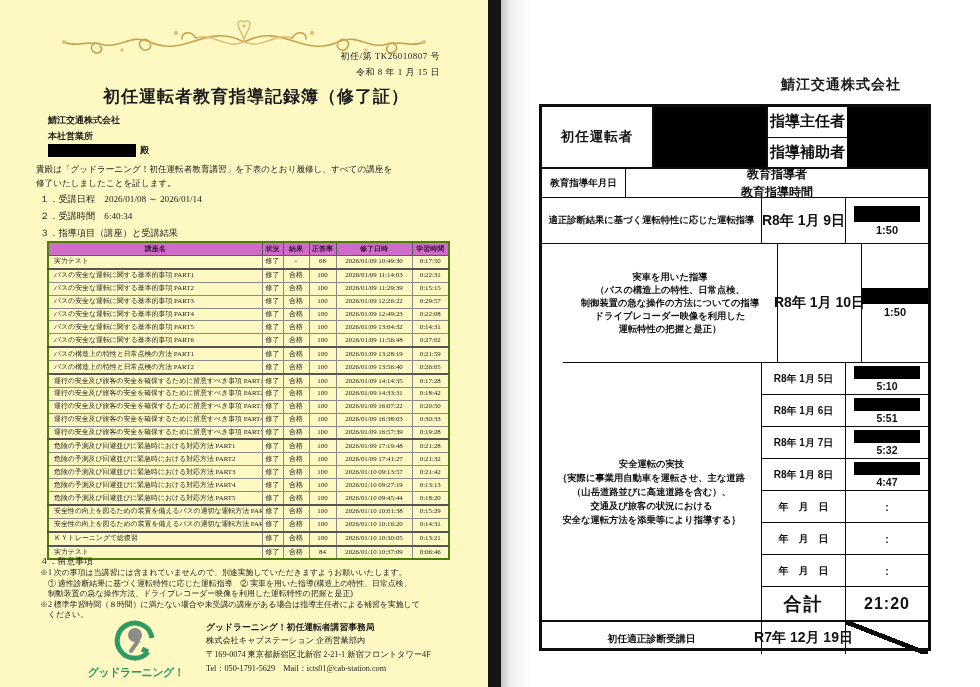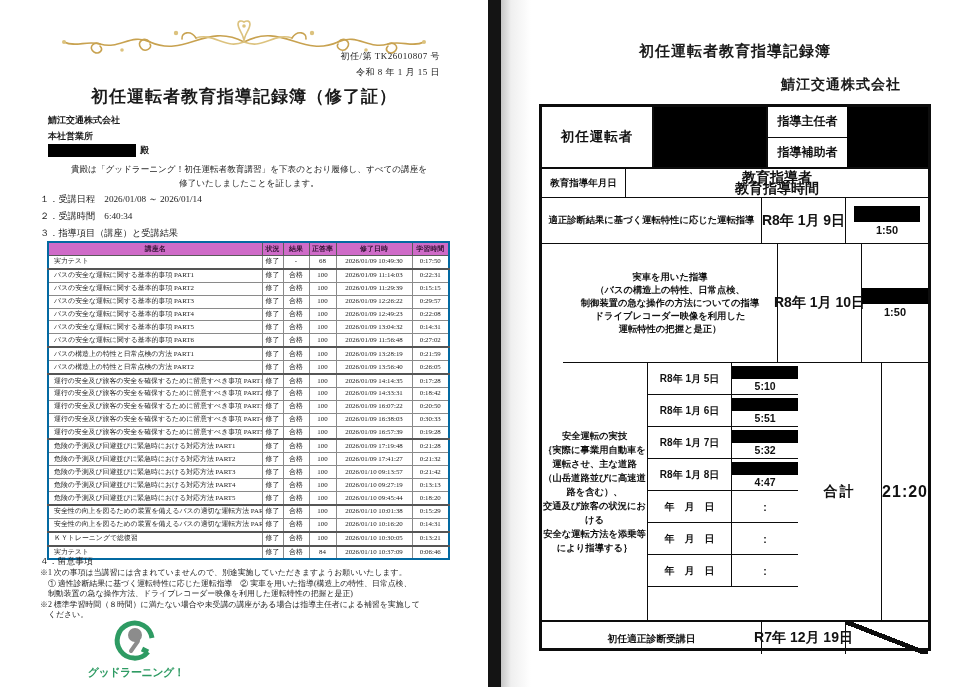--- a/index.html
+++ b/index.html
@@ -1,46 +1,46 @@
 <!DOCTYPE html>
 <html><head>
 <meta charset="utf-8">
 <style>
   html,body{margin:0;padding:0;background:#181818;}
   .stage{position:relative;width:980px;height:687px;background:#181818;overflow:hidden;
          font-family:"Liberation Serif", serif;color:#1b1b1b;}
-  .page{position:absolute;top:0;height:687px;background:#ffffff;}
+  .page{position:absolute;top:0;height:687px;background:#fef9c3;}
   .page.left{left:0;width:488px;}
   .page.right{left:501px;width:479px;background:linear-gradient(to right,#c6c6c6 0,#efefef 10px,#ffffff 30px);
               font-family:"Liberation Sans", sans-serif;}
   .seam{position:absolute;left:488px;top:0;width:13px;height:687px;background:#141414;}
 
   
   .ornament{position:absolute;left:46px;top:20px;width:396px;height:42px;}
   .cert-no{position:absolute;right:48px;top:50px;font-size:9px;letter-spacing:.5px;}
   .cert-date{position:absolute;right:48px;top:66px;font-size:9px;letter-spacing:.5px;}
-  .l-title{position:absolute;left:0;top:85px;width:488px;text-align:center;
+  .l-title{position:absolute;left:12px;top:85px;width:488px;text-align:center;
            font-size:17px;font-weight:bold;letter-spacing:1px;}
   .l-company{position:absolute;left:48px;top:114px;font-size:9px;font-weight:bold;}
   .l-office{position:absolute;left:48px;top:130px;font-size:9px;font-weight:bold;}
   .l-name-row{position:absolute;left:48px;top:144px;font-size:9px;font-weight:bold;display:flex;align-items:center;gap:4px;}
   .redact-name{width:88px;height:13px;background:#000;}
-  .l-body{position:absolute;left:50px;top:162px;width:398px;font-size:8.6px;line-height:14px;white-space:pre-line;text-align:center;}
+  .l-body{position:absolute;left:36px;top:162px;width:398px;font-size:8.6px;line-height:14px;white-space:pre-line;}
   .l-item{position:absolute;left:40px;font-size:9.2px;}
   .l-item1{top:193px;} .l-item2{top:210px;} .l-item3{top:227px;} 
   .l-item4{top:556px;font-size:8.8px;}
 
   table.courses{position:absolute;left:47px;top:241px;width:401px;border-collapse:collapse;
                 table-layout:fixed;font-size:6.9px;line-height:1;}
   table.courses th{background:#cf6bc8;color:#39183a;font-weight:bold;font-size:7px;
                    border:1px solid #5a5a5a;height:12px;padding:0 1px;}
   table.courses td{border:1px solid #8a8a8a;height:11.9px;padding:0 2px;text-align:center;
                    color:#222;overflow:hidden;white-space:nowrap;}
   table.courses td.cname{text-align:left;padding-left:5px;}
-  table.courses{border:2px solid #0369a1;}
+  table.courses{border:2px solid #4d7c0f;}
   table.courses tr.group-end td{border-bottom:2px solid #555;}
   col.c-name{width:214px;} col.c-st{width:21px;} col.c-re{width:26px;}
   col.c-sc{width:27px;} col.c-dt{width:76px;} col.c-du{width:37px;}
 
   .l-notes{position:absolute;left:40px;top:568px;width:420px;font-size:7.9px;line-height:10.5px;white-space:pre-line;}
 
   .l-footer{position:absolute;left:84px;top:618px;width:380px;display:flex;gap:18px;}
   .logo-block{width:104px;display:flex;flex-direction:column;align-items:center;}
   .logo-text{color:#2e9b63;font-weight:bold;font-size:11px;font-family:"Liberation Sans",sans-serif;
              letter-spacing:-.5px;margin-top:1px;}
@@ -53,50 +53,50 @@
   .r-company{position:absolute;left:38px;top:76px;width:362px;text-align:right;
              font-size:14px;font-weight:bold;letter-spacing:1px;}
   .rtable{position:absolute;left:38px;top:104px;width:392px;height:547px;
           border:3px solid #0d0d0d;box-sizing:border-box;font-weight:bold;color:#111;}
   .rtable *{box-sizing:border-box;}
   .r-top{display:flex;height:62px;border-bottom:2px solid #0d0d0d;}
   .r-top .cellA{width:112px;background:#fff;display:flex;align-items:center;justify-content:center;
                 font-size:13.5px;letter-spacing:1px;border-right:2px solid #0d0d0d;}
   .r-top .cellB{width:112px;background:#000;}
   .r-top .colC{width:81px;display:flex;flex-direction:column;border-left:2px solid #0d0d0d;}
-  .r-top .colC div{flex:1;display:flex;align-items:center;justify-content:center;font-size:12px;background:#fff;}
+  .r-top .colC div{flex:1;display:flex;align-items:center;justify-content:center;font-size:15px;background:#fff;}
   .r-top .colC div:first-child{border-bottom:1.5px solid #0d0d0d;}
   .r-top .colD{flex:1;background:#000;}
   .r-header{display:flex;height:29px;border-bottom:1.5px solid #0d0d0d;}
   .hcell{display:flex;align-items:center;justify-content:center;text-align:center;}
   .r-header .h1{width:220px;font-size:11px;border-right:1.5px solid #0d0d0d;}
   .r-header .h2{width:84px;font-size:9.5px;border-right:1.5px solid #0d0d0d;}
-  .r-header .h3{flex:1;font-size:14px;line-height:11px;white-space:pre-line;}
+  .r-header .h3{flex:1;font-size:12px;line-height:18px;white-space:pre-line;}
   .r-row{display:flex;border-bottom:1.5px solid #0d0d0d;}
   .r-row .content{width:220px;border-right:1.5px solid #0d0d0d;display:flex;align-items:center;
                   justify-content:center;text-align:center;font-size:9.3px;line-height:13px;white-space:pre-line;}
   .r-row .date{width:84px;border-right:1.5px solid #0d0d0d;display:flex;align-items:center;
                justify-content:center;font-size:14px;white-space:nowrap;}
   .r-row .time{flex:1;display:flex;flex-direction:column;align-items:center;justify-content:center;gap:2px;}
   .r-row1{height:46px;} .r-row2{height:119px;margin-left:21px;}
   .redact-box{width:66px;height:16px;background:#000;}
   .time-val{font-size:11px;}
   .r-practice{display:flex;height:259px;border-bottom:2.5px solid #0d0d0d;}
   .practice-content{width:220px;border-right:1.5px solid #0d0d0d;display:flex;align-items:center;
                     justify-content:center;text-align:center;font-size:9.3px;line-height:14px;white-space:pre-line;}
-  .practice-right{flex:1;display:flex;text-align:right;}
+  .practice-right{flex:1;display:flex;flex-direction:column;text-align:right;}
   .sess-wrap{display:flex;flex-direction:column;}
   .sess-row{display:flex;height:32px;border-bottom:1.5px solid #0d0d0d;}
   .sess-date{width:84px;border-right:1.5px solid #0d0d0d;display:flex;align-items:center;
              justify-content:center;font-size:10px;white-space:nowrap;}
   .sess-time{flex:1;display:flex;flex-direction:column;align-items:center;justify-content:center;gap:1px;}
   .sess-time .redact-box{width:66px;height:13px;}
   .sess-time-val{font-size:10.5px;}
   .total-row{flex:1;border-bottom:none;height:auto;}
-  .total-label{font-size:14px;letter-spacing:2px;}
+  .total-label{font-size:18px;letter-spacing:2px;}
   .total-time{font-size:16px;letter-spacing:1px;}
   .r-bottom{display:flex;height:32px;border-bottom:none;}
   .r-bottom .content{font-size:9.8px;}
   .diag-cell{flex:1;background:linear-gradient(to top right,transparent 46%,#0d0d0d 46%,#0d0d0d 54%,transparent 54%);}
 </style>
 </head>
 <body>
 
 <div class="stage">
 
@@ -359,27 +359,32 @@
     <div class="l-footer">
       <div class="logo-block">
         <svg width="58" height="46" viewBox="0 0 58 46">
           <path d="M45,20 A17.5,17.5 0 1 0 41,34" fill="none" stroke="#2e9b63" stroke-width="5"></path>
           <path d="M41,34 L35,31" fill="none" stroke="#2e9b63" stroke-width="5"></path>
           <circle cx="28" cy="17" r="7" fill="#8c8c8c"></circle>
           <line x1="31" y1="23" x2="24" y2="33" stroke="#8c8c8c" stroke-width="4" stroke-linecap="round"></line>
         </svg>
         <div class="logo-text">グッドラーニング！</div>
       </div>
+      <div class="footer-lines">
+        <div class="f1">グッドラーニング！初任運転者講習事務局</div>
+        <div>株式会社キャブステーション 企画営業部内</div>
+        <div>〒169-0074 東京都新宿区北新宿 2-21-1 新宿フロントタワー4F</div>
+        <div>Tel：050-1791-5629　Mail：icts01@cab-station.com</div>
+      </div>
     </div>
   </div>
 
   <div class="seam"></div>
 
   <div class="page right">
-    <div class="r-title">初任運転者教育指導記録簿</div>
     <div class="r-company">鯖江交通株式会社</div>
 
     <div class="rtable">
 
       <div class="r-top">
         <div class="cellA">初任運転者</div>
         <div class="cellB"></div>
         <div class="colC">
           <div>指導主任者</div>
           <div>指導補助者</div>

